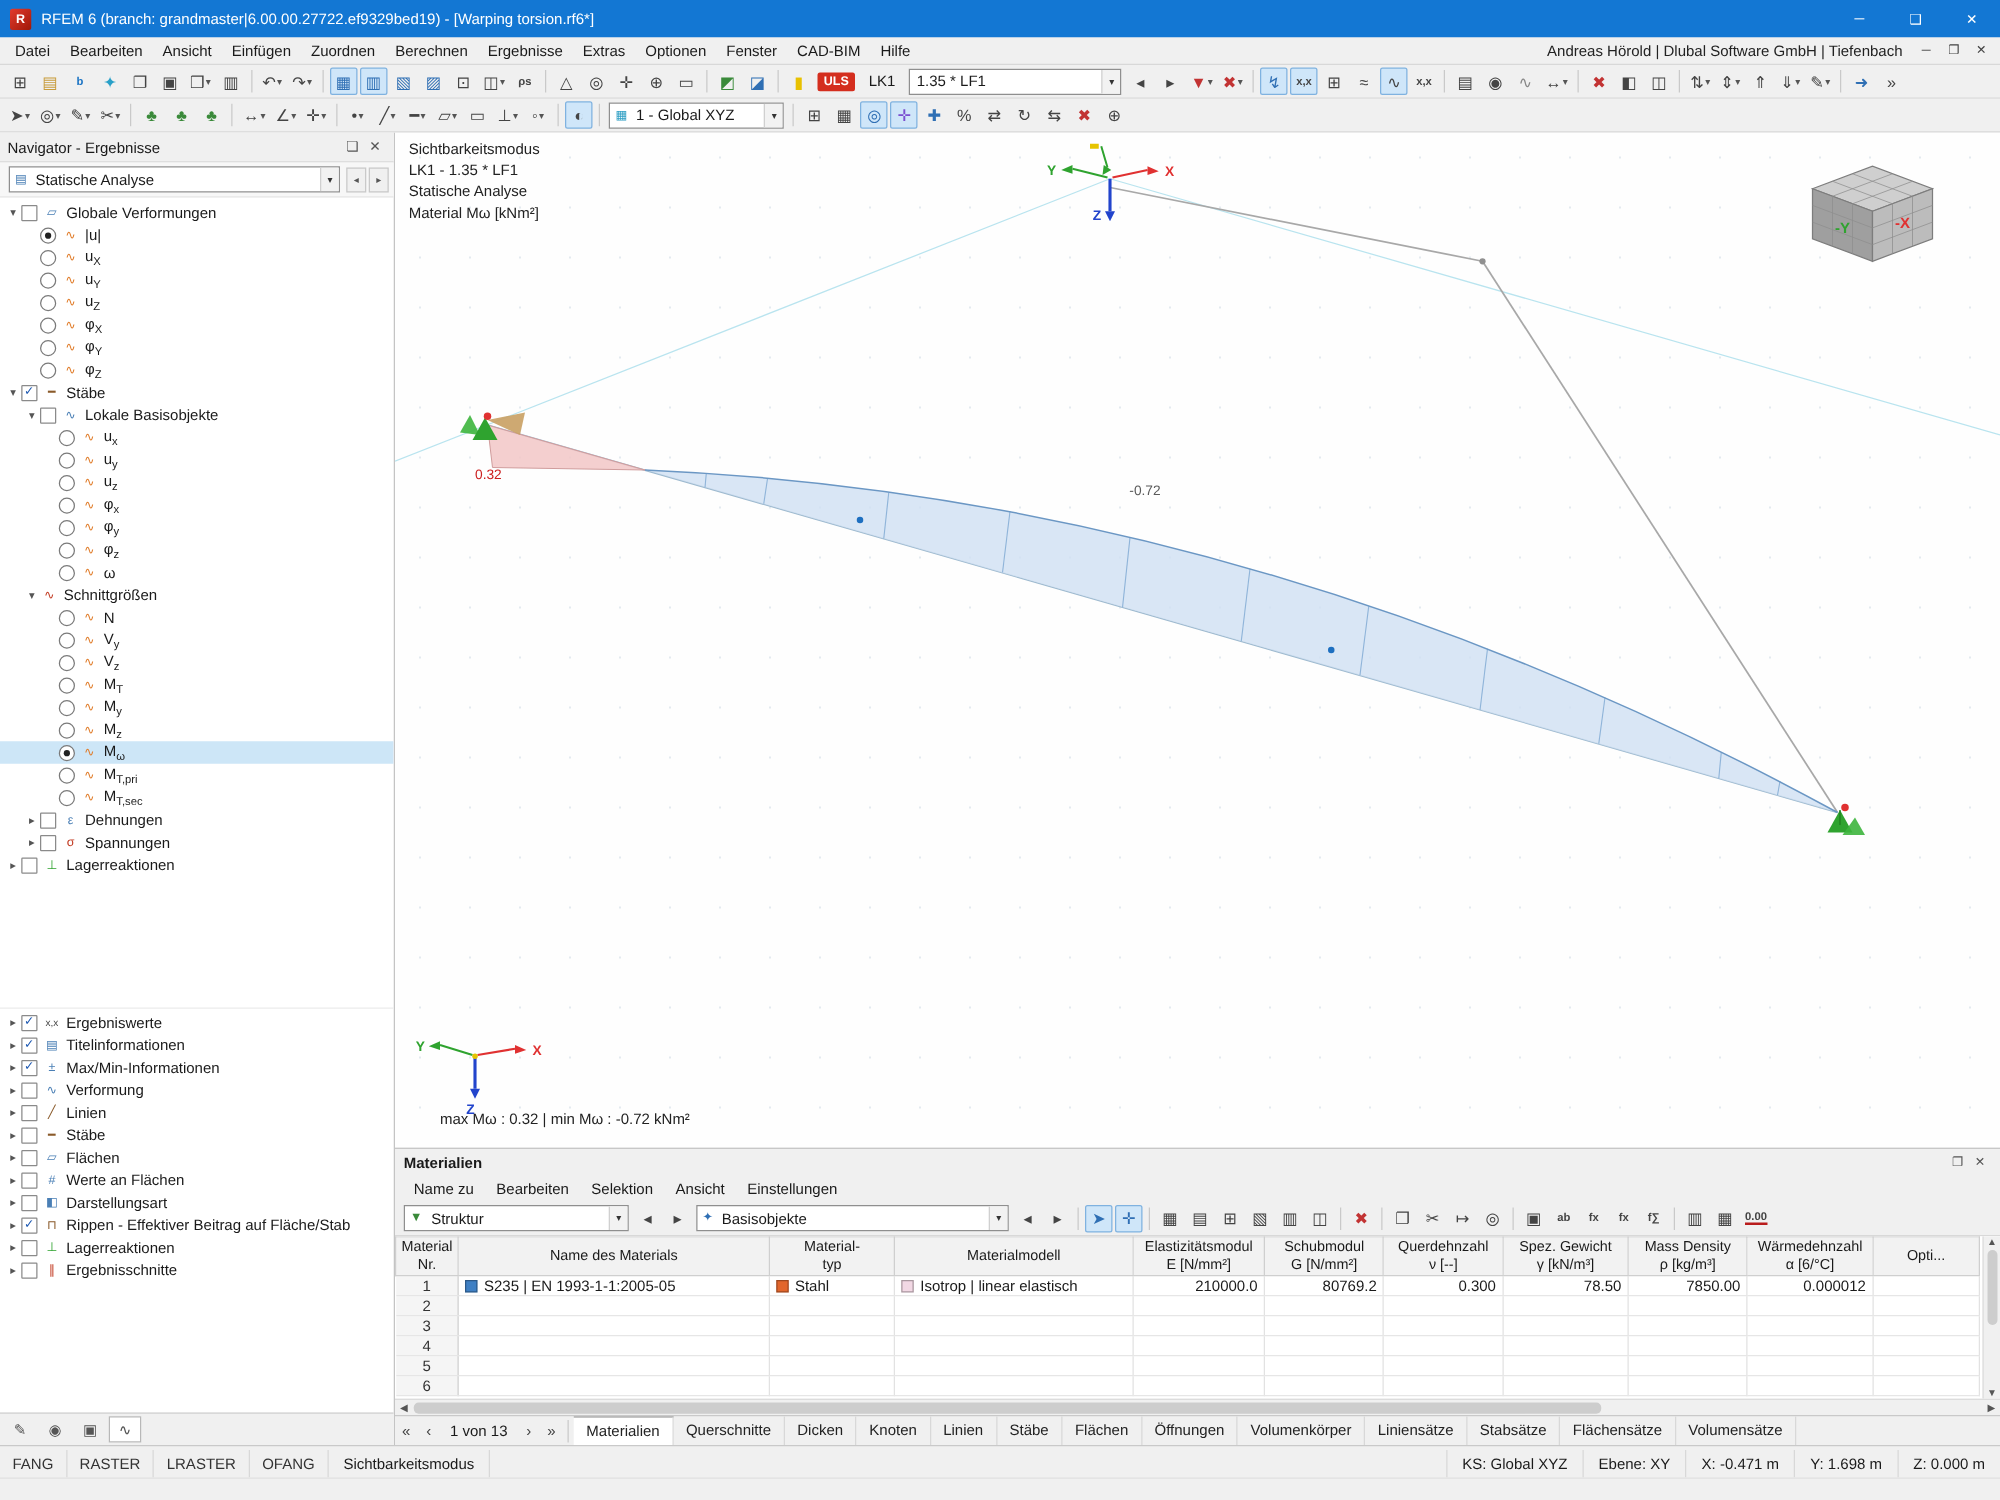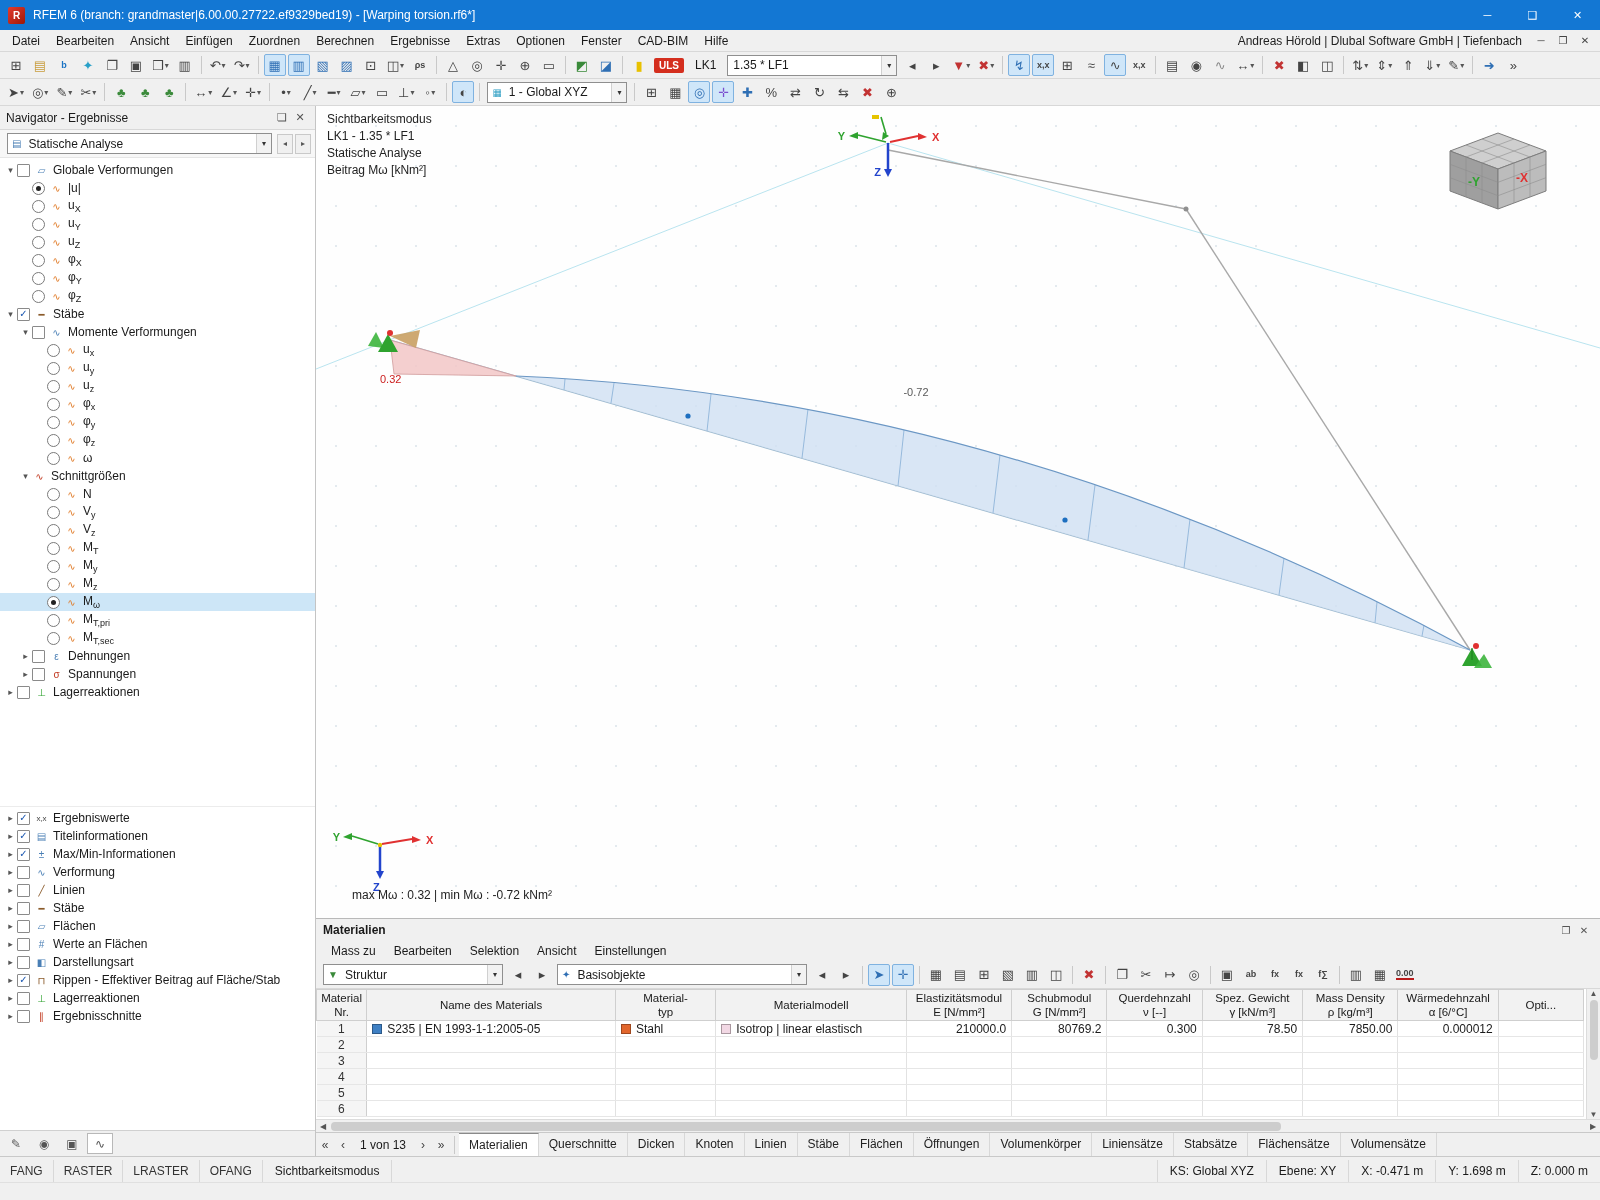--- a/index.html
+++ b/index.html
@@ -501,21 +501,21 @@
             <div class="trow" style="padding-left: 4px;">
               <span class="tarrow">▾</span>
               <span class="cb">✓</span>
               <span class="ticon" style="color: rgb(138, 90, 42); font-size: 10px;">━</span>
               <span class="tlabel2">Stäbe</span>
             </div>
             <div class="trow" style="padding-left: 19px;">
               <span class="tarrow">▾</span>
               <span class="cb"></span>
               <span class="ticon" style="color: rgb(74, 127, 181); font-size: 10px;">∿</span>
-              <span class="tlabel2">Momente Verformungen</span>
+              <span class="tlabel2">Lokale Basisobjekte</span>
             </div>
             <div class="trow" style="padding-left: 34px;">
               <span class="tarrow"></span>
               <span class="radio"></span>
               <span class="ticon" style="color: rgb(224, 123, 40); font-size: 10px;">∿</span>
               <span class="tlabel2">u<span class="sub">x</span></span>
             </div>
             <div class="trow" style="padding-left: 34px;">
               <span class="tarrow"></span>
               <span class="radio"></span>
@@ -816,33 +816,33 @@
                 <line x1="1182" y1="89.7" x2="1230" y2="71.7"></line>
             </g>
             <text x="1158" y="80" text-anchor="middle" font-size="12" font-weight="bold" fill="#2fa32f">-Y</text>
             <text x="1206" y="76" text-anchor="middle" font-size="12" font-weight="bold" fill="#e03131">-X</text>
           </g>
         </svg>
         <div class="vp-info">
           <div>Sichtbarkeitsmodus</div>
           <div>LK1 - 1.35 * LF1</div>
           <div>Statische Analyse</div>
-          <div>Beitrag Mω [kNm²]</div>
+          <div>Material Mω [kNm²]</div>
         </div>
         <div class="vp-summary">max Mω : 0.32 | min Mω : -0.72 kNm²</div>
       </div>
 
       <div class="mat-panel">
         <div class="mat-header">
           <span class="mat-title">Materialien</span>
           <span class="mat-hbtn">❐</span>
           <span class="mat-hbtn">✕</span>
         </div>
         <div class="mat-menu" id="mat-menu">
-            <span class="mat-menu-item">Mass zu</span>
+            <span class="mat-menu-item">Name zu</span>
             <span class="mat-menu-item">Bearbeiten</span>
             <span class="mat-menu-item">Selektion</span>
             <span class="mat-menu-item">Ansicht</span>
             <span class="mat-menu-item">Einstellungen</span>
           </div>
         <div class="mat-toolbar" id="mat-toolbar">
             <div class="tcombo" style="width: 180px;">
               <span class="tcombo-ic" style="color: rgb(58, 138, 58);">▼</span>
               <span class="tcombo-v">Struktur</span>
               <span class="tcombo-a">▾</span>

